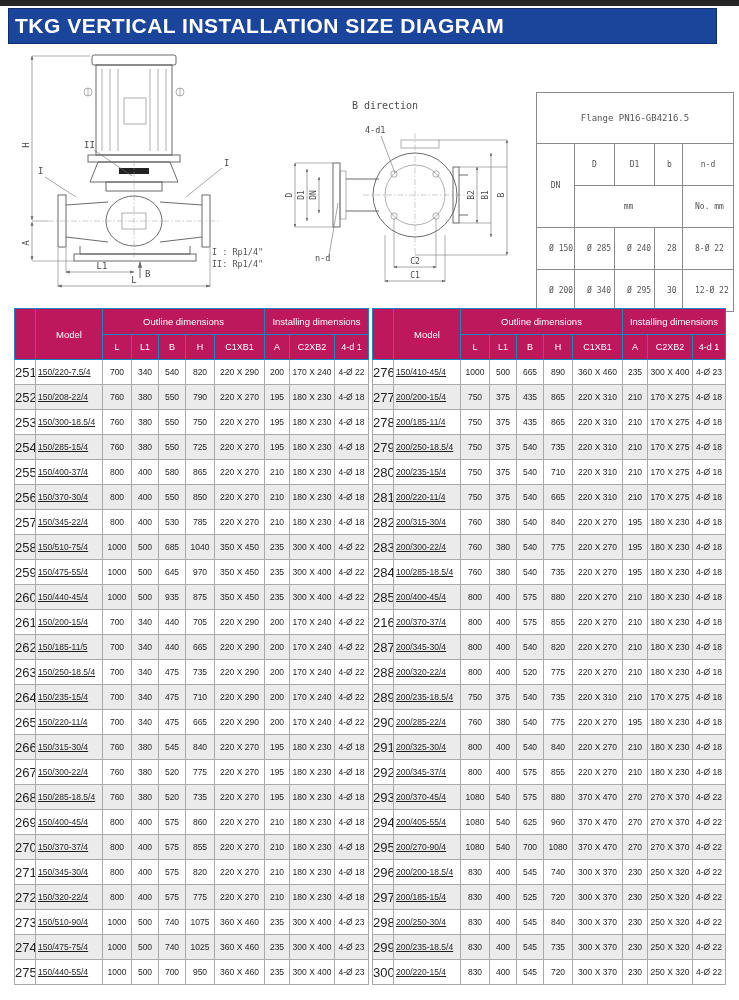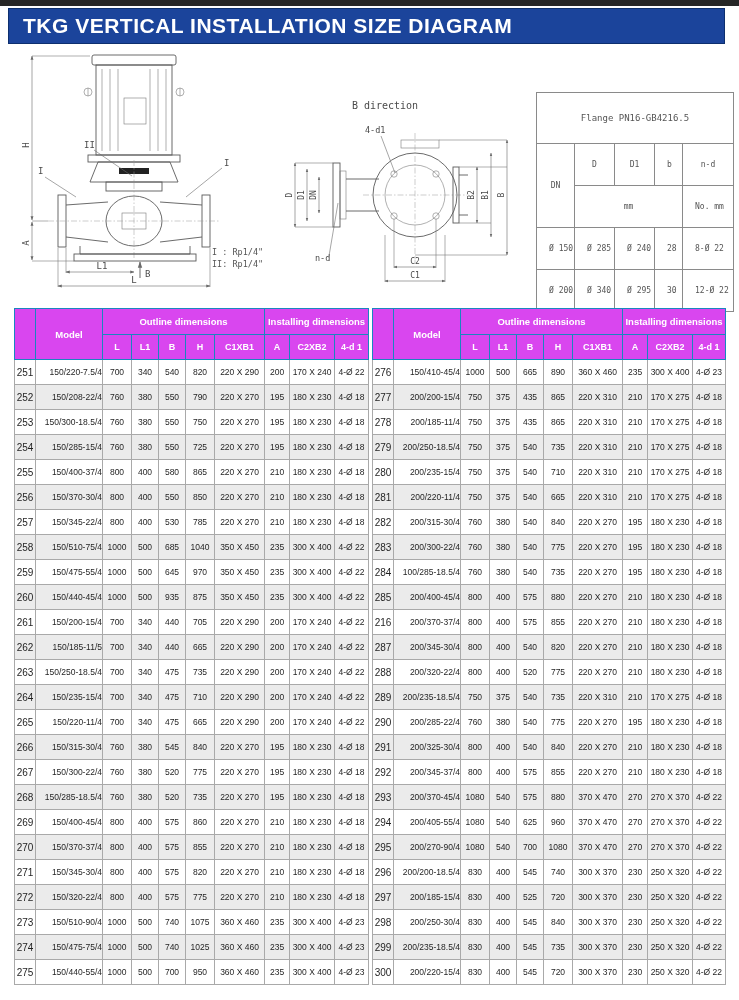--- a/index.html
+++ b/index.html
@@ -3,21 +3,21 @@
 <meta charset="utf-8">
 <style>
   html,body{margin:0;padding:0;}
   body{
     width:739px;height:1000px;position:relative;background:#ffffff;
     font-family:"Liberation Sans",sans-serif;color:#1a1a1a;overflow:hidden;
   }
   .top-strip{position:absolute;top:0;left:0;width:739px;height:6px;background:#262626;}
   .title-bar{
     position:absolute;top:8px;left:8px;width:701px;height:34px;background:#1b449b;
-    border:1px solid #0d2f6e;display:flex;align-items:center;padding-left:14px;
+    border:1px solid #0d2f6e;display:flex;align-items:center;padding-left:6px;
     color:#fff;font-size:21px;font-weight:bold;letter-spacing:.5px;white-space:nowrap;
   }
   
   .draw{position:absolute;}
   svg text{font-family:"DejaVu Sans Mono",monospace;fill:#4a4a4a;}
   .cad{stroke:#5a5a5a;stroke-width:0.9;fill:none;}
   .cad-thin{stroke:#7a7a7a;stroke-width:0.6;fill:none;}
   .cad-dim{stroke:#6a6a6a;stroke-width:0.6;fill:none;}
   .cad-center{stroke:#9a9a9a;stroke-width:0.5;stroke-dasharray:6 2 1.5 2;fill:none;}
   .notes{
@@ -39,26 +39,26 @@
     position:absolute;top:308px;border-collapse:collapse;table-layout:fixed;
     font-size:8.5px;color:#1f1f1f;
   }
   .half-table.left-half{left:14px;width:354px;}
   .half-table.right-half{left:372px;width:353px;}
   .half-table th,.half-table td{
     border:1px solid #a9a9a9;text-align:center;padding:0;height:24px;
     white-space:nowrap;overflow:hidden;
   }
   .half-table thead th{
-    background:#d946ef;color:#ffffff;border-color:#1a86bf;font-weight:bold;font-size:9px;
+    background:#be185d;color:#ffffff;border-color:#1a86bf;font-weight:normal;font-size:9px;
   }
   .half-table thead tr.grp th{height:25px;font-size:9.5px;}
   .half-table tbody tr:nth-child(even) td{background:#ebebeb;}
-  .half-table tbody td:nth-child(2){text-align:right;padding-left:2px;}
-  .half-table tbody td:nth-child(1){font-size:10px;}
+  .half-table tbody td:nth-child(2){text-align:left;padding-left:2px;text-decoration:underline;}
+  .half-table tbody td:nth-child(1){font-size:13px;}
 </style>
 </head>
 <body>
 
 <div class="top-strip"></div>
 
 <div class="title-bar">
   <span>TKG VERTICAL INSTALLATION SIZE DIAGRAM</span>
 </div>
 

